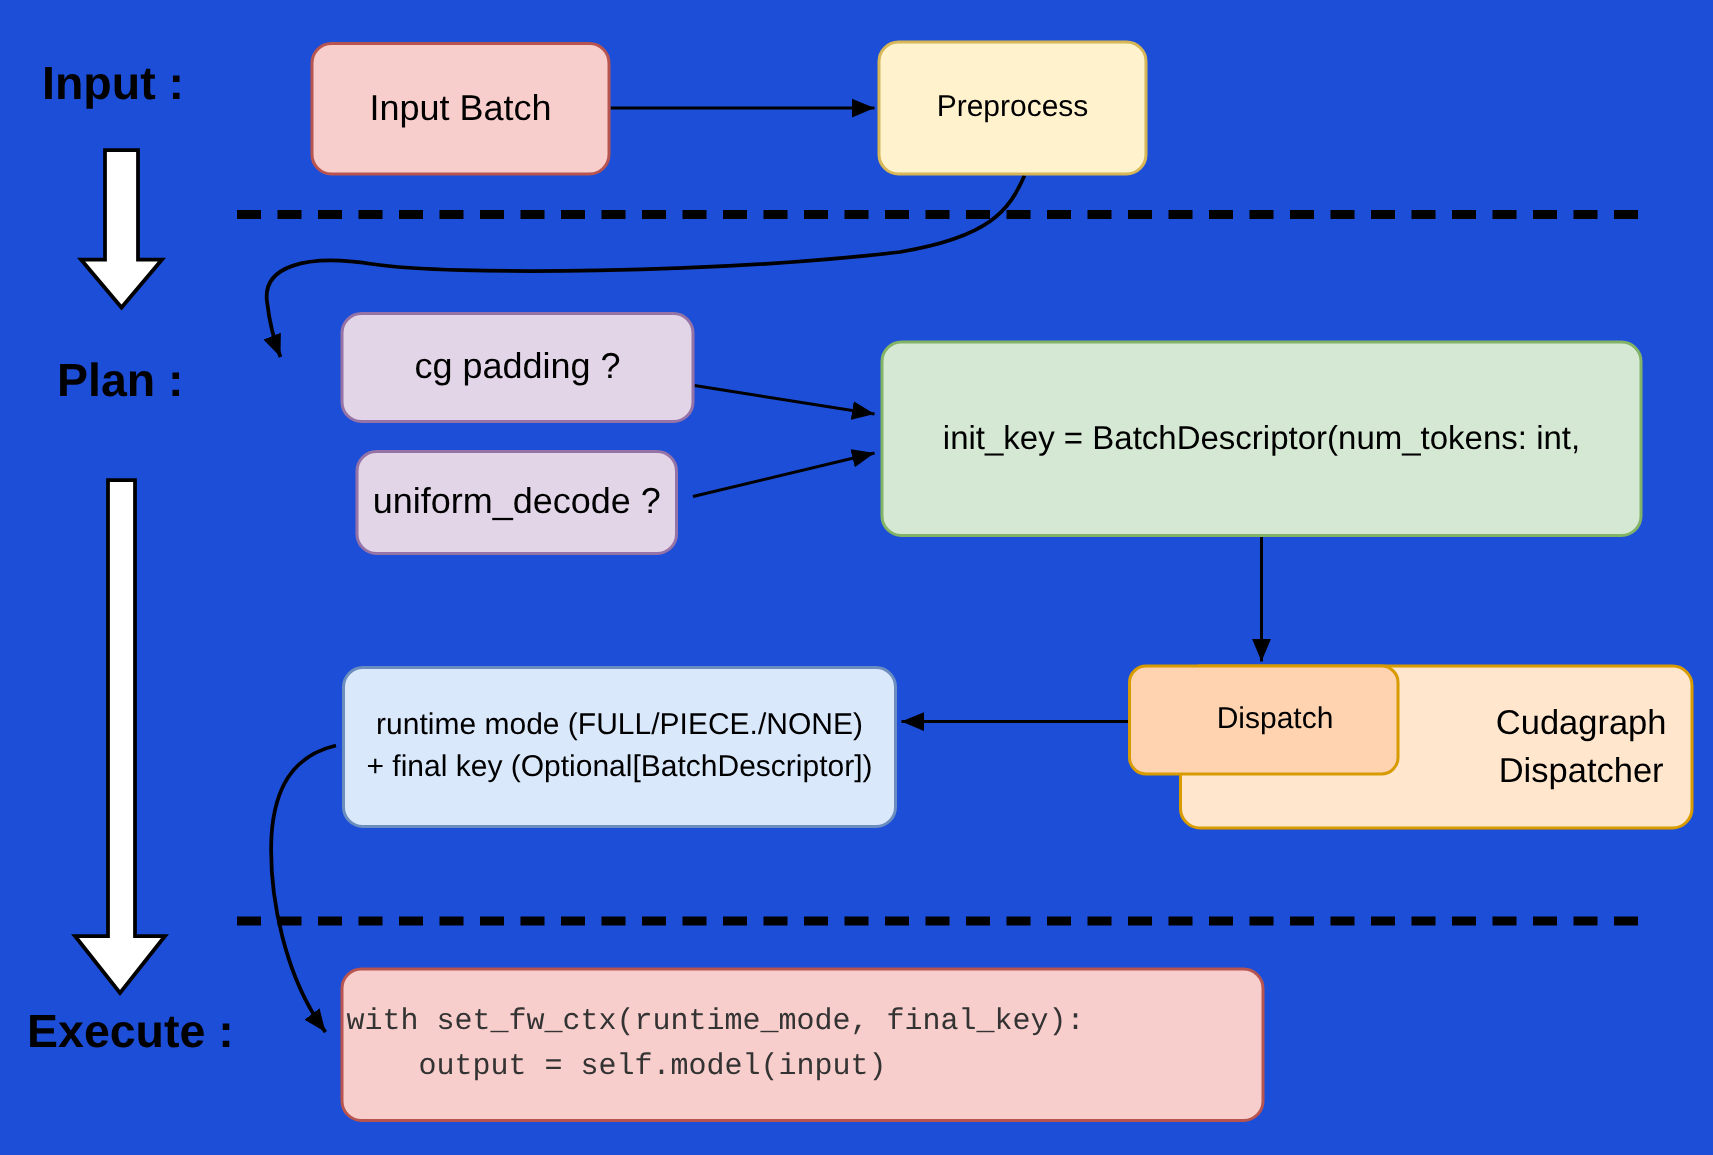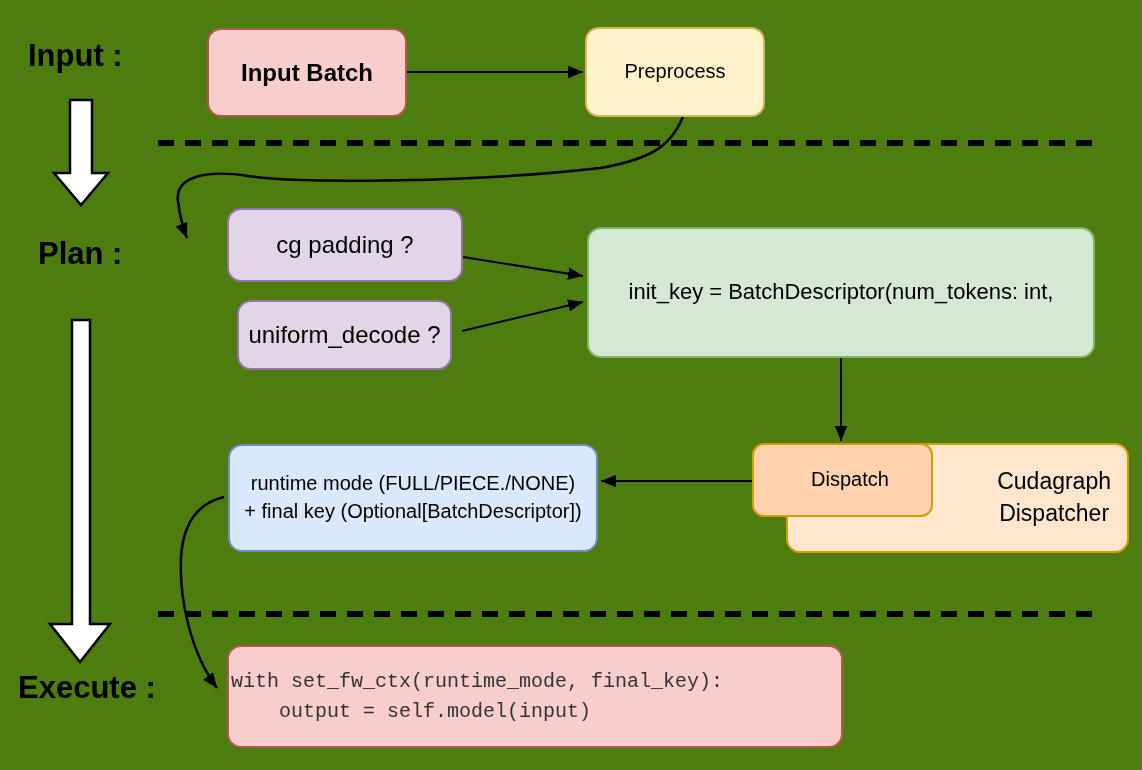--- a/index.html
+++ b/index.html
@@ -1,19 +1,19 @@
 <!DOCTYPE html>
 <html><head>
 <meta charset="utf-8">
 <style>
   html,body{margin:0;padding:0;background:#ffffff;}
   #canvas{
     position:relative;
     width:1142px;height:770px;
-    background:#4d7c0f;
+    background:#1d4ed8;
     font-family:"Liberation Sans", sans-serif;
     overflow:hidden;
   }
   .stage-label{
     position:absolute;
     font-weight:bold;
     font-size:31px;
     color:#000000;
     white-space:nowrap;
   }
@@ -78,21 +78,21 @@
 
     <path d="M 752 481 L 601 481" fill="none" stroke="#000" stroke-width="2" marker-end="url(#ah)"></path>
 
     <path d="M 224 497 C 194 504 183 527 181 557 C 179 597 190 652 217 688" fill="none" stroke="#000" stroke-width="2.5" marker-end="url(#ah)"></path>
   </svg>
 
   <div class="stage-label" style="left:28px;top:38px;">Input :</div>
   <div class="stage-label" style="left:38px;top:236px;">Plan :</div>
   <div class="stage-label" style="left:18px;top:670px;">Execute :</div>
 
-  <div class="node" id="node-input-batch" style="background-color: rgb(248, 206, 204); border-color: rgb(184, 84, 80); font-weight: bold;">
+  <div class="node" id="node-input-batch" style="background-color: rgb(248, 206, 204); border-color: rgb(184, 84, 80);">
     <span class="ln">Input Batch</span>
   </div>
 
   <div class="node" id="node-preprocess" style="background-color: rgb(255, 242, 204); border-color: rgb(214, 182, 86);">
     <span class="ln">Preprocess</span>
   </div>
 
   <div class="node" id="node-cg-padding" style="background-color: rgb(225, 213, 231); border-color: rgb(150, 115, 166);">
     <span class="ln">cg padding ?</span>
   </div>

